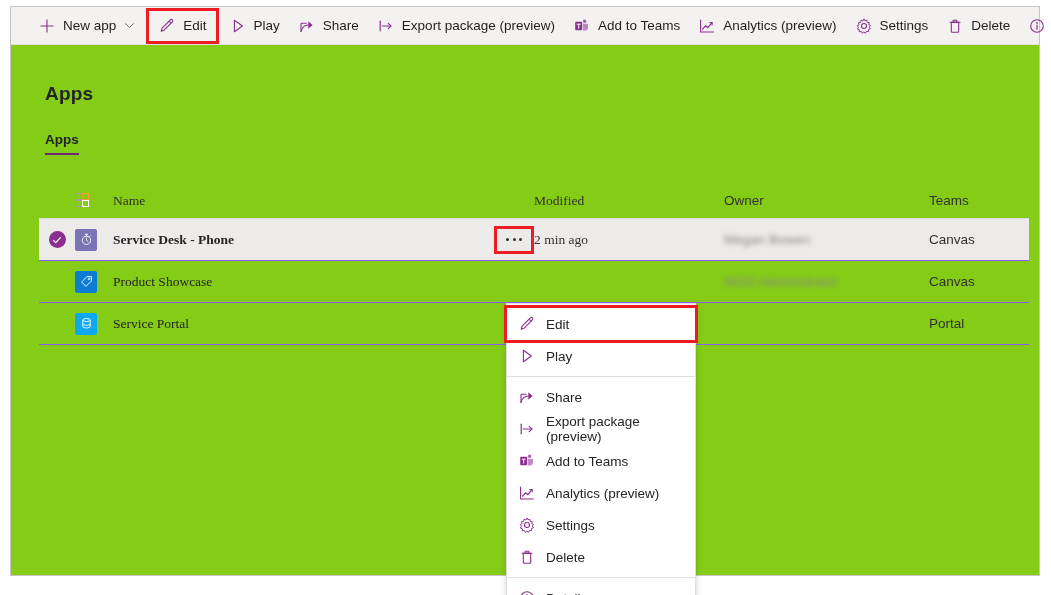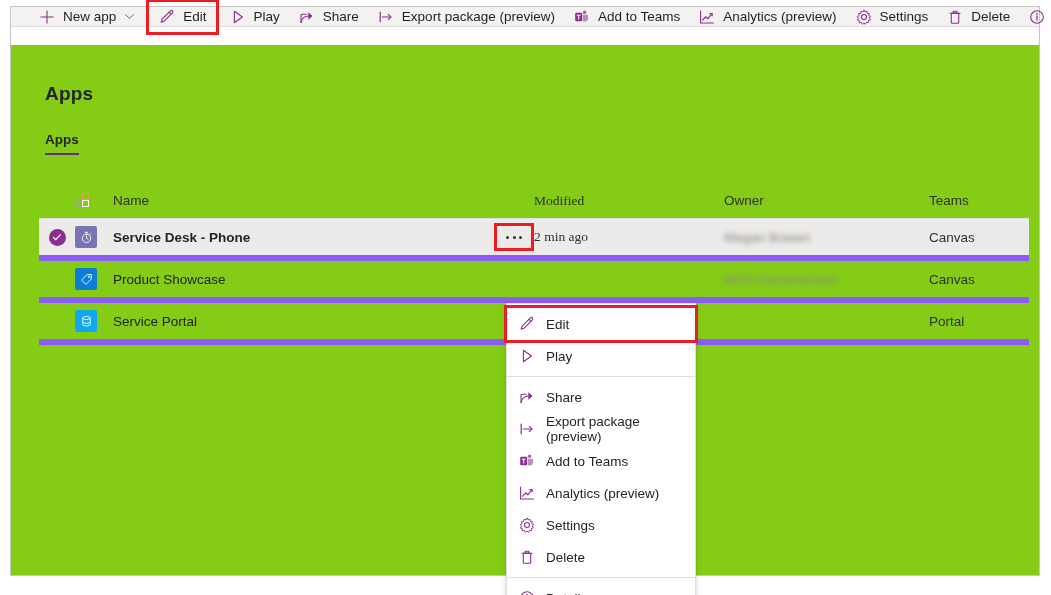--- a/index.html
+++ b/index.html
@@ -27,21 +27,21 @@
     box-sizing: border-box;
     background: #ffffff;
   }
 
   
   #command-bar {
     position: absolute;
     left: 0;
     top: 0;
     right: 0;
-    height: 20px;
+    height: 38px;
     background: #f3f2f1;
     border-bottom: 1px solid #e1dfdd;
     box-sizing: border-box;
     display: flex;
     align-items: center;
     padding-left: 18px;
     white-space: nowrap;
   }
   .cmd {
     display: inline-flex;
@@ -123,21 +123,21 @@
   #list {
     position: absolute;
     left: 28px;
     right: 10px;
     top: 138px;
   }
   .row {
     display: flex;
     align-items: center;
     height: 42px;
-    border-bottom: 6px solid #8b5cf6;
+    border-bottom: 1px solid #8b5cf6;
     font-size: 13.5px;
     position: relative;
     box-sizing: border-box;
   }
   .row.header {
     height: 36px;
     border-bottom: 1px solid #e1dfdd;
     color: #323130;
   }
   .row.selected { background: #edebe9; }
@@ -148,21 +148,21 @@
     display: flex;
     align-items: center;
     justify-content: center;
   }
   .c-icon {
     width: 38px;
     flex: 0 0 38px;
     display: flex;
     align-items: center;
   }
-  .c-name { flex: 1 1 auto; min-width: 0; }
+  .c-name { flex: 1 1 auto; min-width: 0; font-family: Liberation Serif, serif; }
   .c-actions {
     width: 40px;
     flex: 0 0 40px;
     display: flex;
     align-items: center;
     justify-content: center;
   }
   .c-modified { width: 190px; flex: 0 0 190px; font-family: Liberation Serif, serif; }
   .c-owner    { width: 205px; flex: 0 0 205px; }
   .c-type     { width: 100px; flex: 0 0 100px; }

